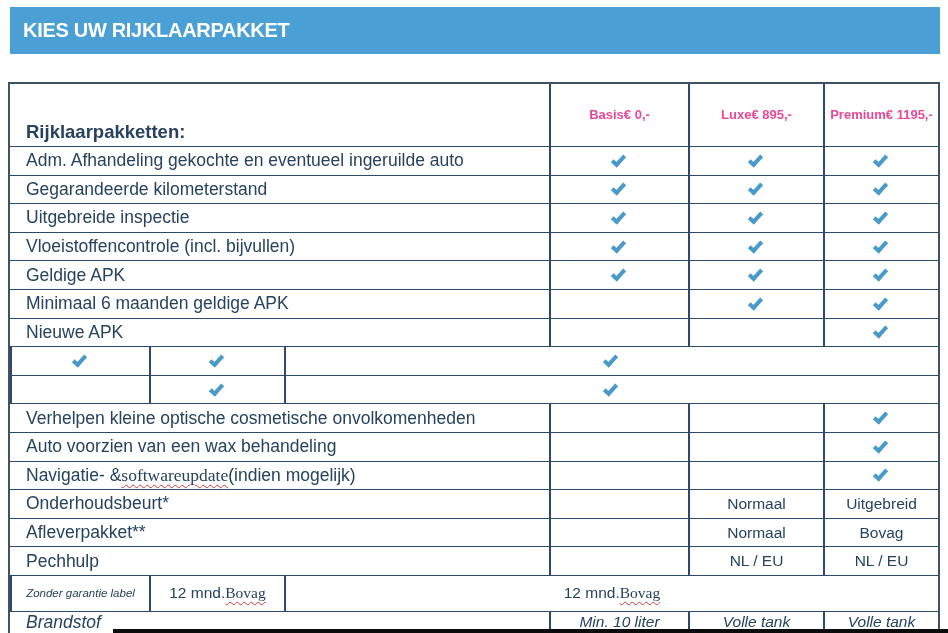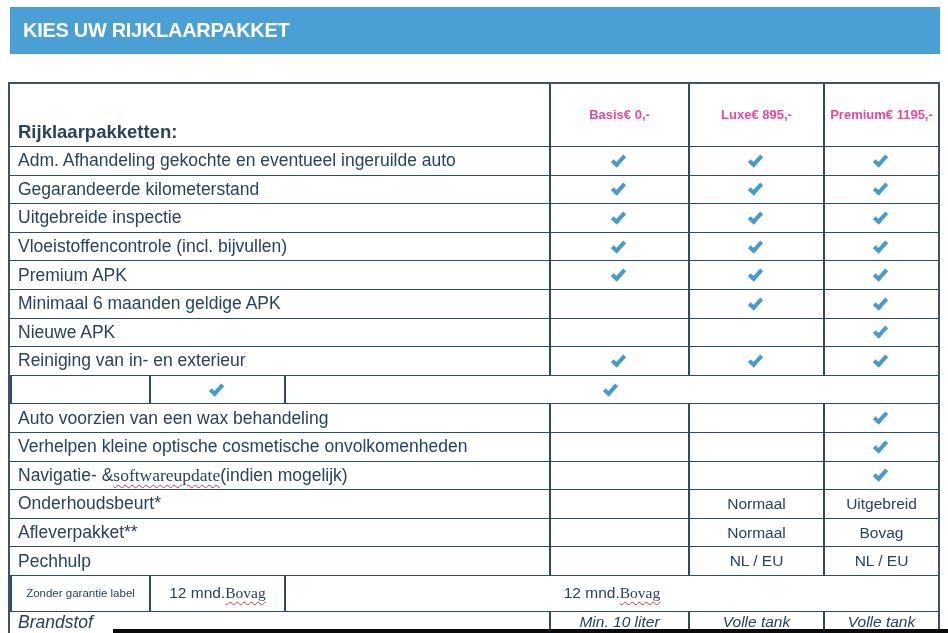--- a/index.html
+++ b/index.html
@@ -47,21 +47,21 @@
   .t-row.tall-row { height: 36px; }
   .t-row.last-row { flex: 1 1 auto; height: auto; font-style: italic; }
   .cell {
     display: flex;
     align-items: center;
     overflow: hidden;
   }
   .c-label {
     flex: 0 0 539px;
     justify-content: flex-start;
-    padding-left: 8px;
+    padding-left: 16px;
     font-size: 17.5px;
     white-space: nowrap;
   }
   .c-val {
     flex: 0 0 139px;
     justify-content: center;
     text-align: center;
     border-left: 2px solid #2c4a70;
     font-size: 15.5px;
   }
@@ -94,20 +94,21 @@
     text-decoration-color: #cc3a3a;
     text-decoration-thickness: 1px;
     text-underline-offset: 3px;
     font-family: Liberation Serif, serif;
   }
   .small-txt {
     font-size: 11.5px;
     line-height: 1.2;
     white-space: normal;
     max-width: 110px;
+    font-style: italic;
   }
   .bottom-bar {
     position: absolute;
     left: 113px; right: 0; bottom: 0;
     height: 4px;
     background: #0b0b0b;
   }
 </style>
 </head>
 <body>
@@ -175,21 +176,21 @@
         <span class="check-icon" style="border-color: rgb(71, 154, 201);"></span>
       </div>
       <div class="cell c-val c2">
         <span class="check-icon" style="border-color: rgb(71, 154, 201);"></span>
       </div>
       <div class="cell c-val c3">
         <span class="check-icon" style="border-color: rgb(71, 154, 201);"></span>
       </div>
     </div>
     <div class="t-row">
-      <div class="cell c-label">Premium APK</div>
+      <div class="cell c-label">Geldige APK</div>
       <div class="cell c-val c1">
         <span class="check-icon" style="border-color: rgb(71, 154, 201);"></span>
       </div>
       <div class="cell c-val c2">
         <span class="check-icon" style="border-color: rgb(71, 154, 201);"></span>
       </div>
       <div class="cell c-val c3">
         <span class="check-icon" style="border-color: rgb(71, 154, 201);"></span>
       </div>
     </div>
@@ -205,50 +206,49 @@
     </div>
     <div class="t-row">
       <div class="cell c-label">Nieuwe APK</div>
       <div class="cell c-val c1"></div>
       <div class="cell c-val c2"></div>
       <div class="cell c-val c3">
         <span class="check-icon" style="border-color: rgb(71, 154, 201);"></span>
       </div>
     </div>
     <div class="t-row">
-      <div class="cell c-label">Reiniging van in- en exterieur</div>
-      <div class="cell c-val c1">
-        <span class="check-icon" style="border-color: rgb(71, 154, 201);"></span>
-      </div>
-      <div class="cell c-val c2">
-        <span class="check-icon" style="border-color: rgb(71, 154, 201);"></span>
-      </div>
-      <div class="cell c-val c3">
-        <span class="check-icon" style="border-color: rgb(71, 154, 201);"></span>
-      </div>
-    </div>
-    <div class="t-row">
-      <div class="cell c-val c1"></div>
-      <div class="cell c-val c2">
-        <span class="check-icon" style="border-color: rgb(71, 154, 201);"></span>
-      </div>
+      <div class="cell c-val c1">
+        <span class="check-icon" style="border-color: rgb(71, 154, 201);"></span>
+      </div>
+      <div class="cell c-val c2">
+        <span class="check-icon" style="border-color: rgb(71, 154, 201);"></span>
+      </div>
+      <div class="cell c-val c3">
+        <span class="check-icon" style="border-color: rgb(71, 154, 201);"></span>
+      </div>
+    </div>
+    <div class="t-row">
+      <div class="cell c-val c1"></div>
+      <div class="cell c-val c2">
+        <span class="check-icon" style="border-color: rgb(71, 154, 201);"></span>
+      </div>
+      <div class="cell c-val c3">
+        <span class="check-icon" style="border-color: rgb(71, 154, 201);"></span>
+      </div>
+    </div>
+    <div class="t-row">
+      <div class="cell c-label">Verhelpen kleine optische cosmetische onvolkomenheden</div>
+      <div class="cell c-val c1"></div>
+      <div class="cell c-val c2"></div>
       <div class="cell c-val c3">
         <span class="check-icon" style="border-color: rgb(71, 154, 201);"></span>
       </div>
     </div>
     <div class="t-row">
       <div class="cell c-label">Auto voorzien van een wax behandeling</div>
-      <div class="cell c-val c1"></div>
-      <div class="cell c-val c2"></div>
-      <div class="cell c-val c3">
-        <span class="check-icon" style="border-color: rgb(71, 154, 201);"></span>
-      </div>
-    </div>
-    <div class="t-row">
-      <div class="cell c-label">Verhelpen kleine optische cosmetische onvolkomenheden</div>
       <div class="cell c-val c1"></div>
       <div class="cell c-val c2"></div>
       <div class="cell c-val c3">
         <span class="check-icon" style="border-color: rgb(71, 154, 201);"></span>
       </div>
     </div>
     <div class="t-row">
       <div class="cell c-label">
         <span>Navigatie- &amp; </span>
         <span class="sq">softwareupdate</span>

